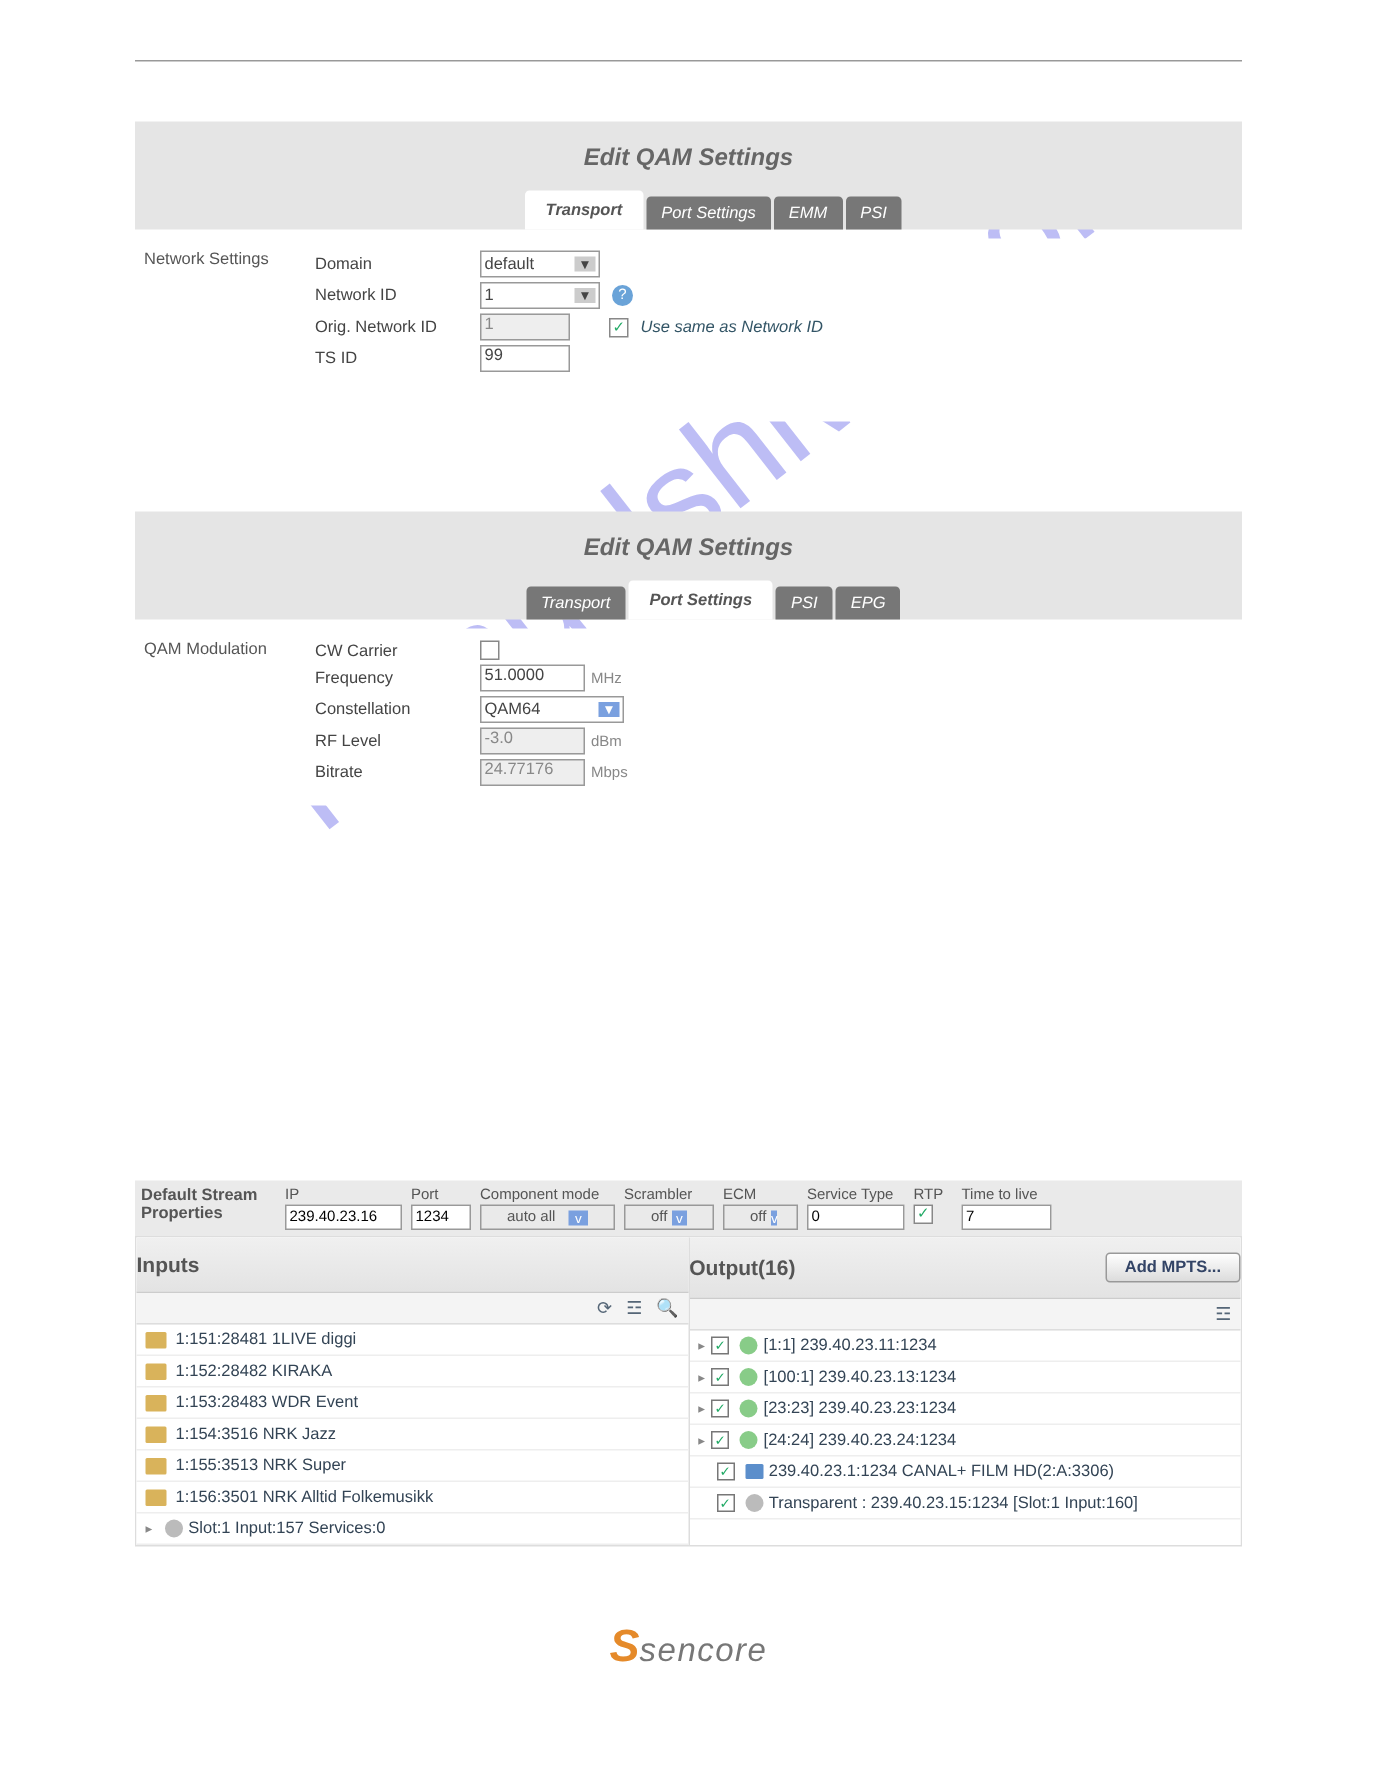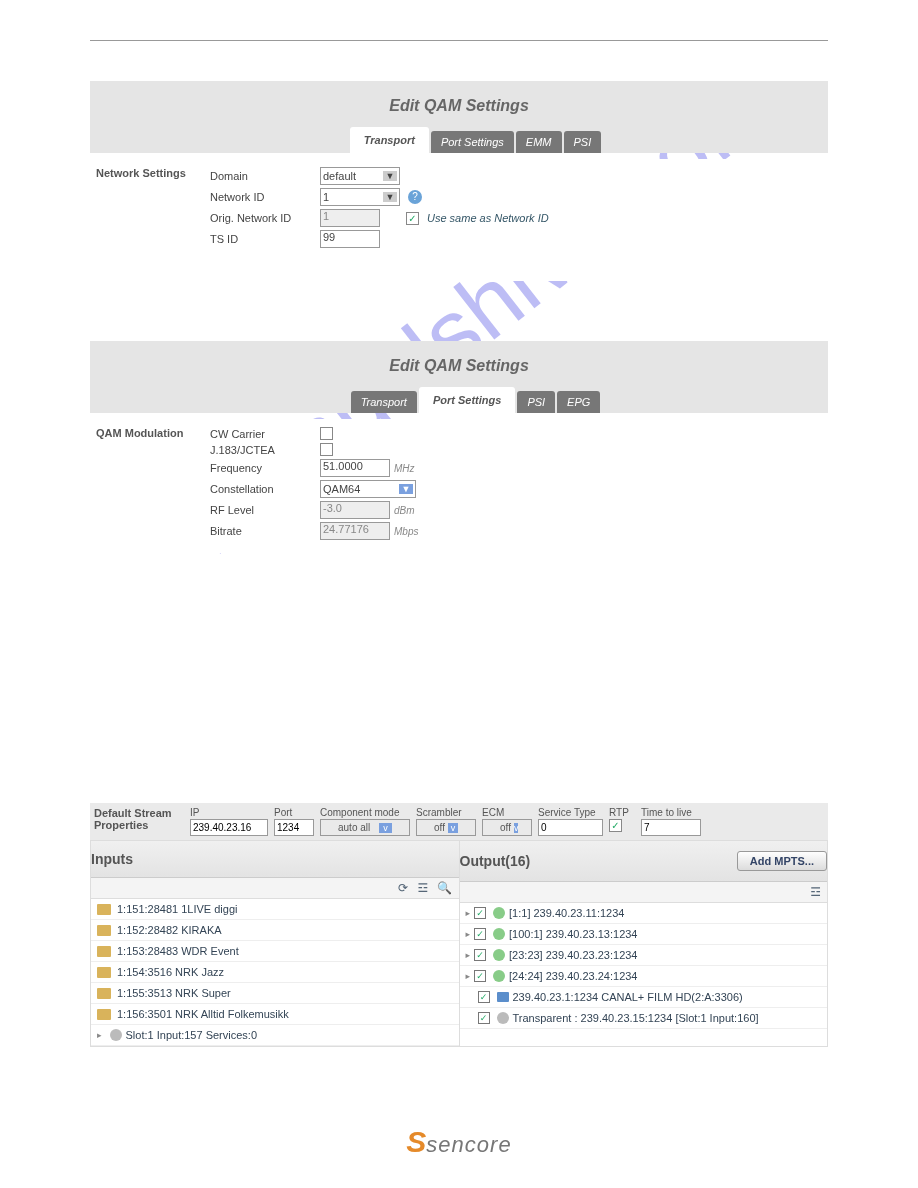--- a/index.html
+++ b/index.html
@@ -56,21 +56,21 @@
     padding: 7px 14px;
   }
   .form-block {
     display: flex;
     background: #fff;
     padding: 8px 0 30px 0;
   }
   .section-label {
     width: 120px;
     font-size: 11px;
-    font-weight: bold;
+    font-weight: normal;
     color: #555;
     padding-left: 6px;
   }
   .form-rows { flex: 1; }
   .form-row {
     display: flex;
     align-items: center;
     margin-bottom: 3px;
   }
   .form-row label {
@@ -82,21 +82,21 @@
     font-size: 11px;
     border: 1px solid #999;
     background: #fff;
     height: 18px;
     padding: 0 2px;
   }
   .select { width: 80px; display:inline-flex; align-items:center; justify-content:space-between; }
   .select .arrow { background:#ccc; width:14px; text-align:center; font-size:9px; margin-left:4px; }
   .textin { width: 60px; display:inline-block; }
   .readonly { background:#eee; color:#888; }
-  .unit { font-size:10px; color:#888; margin-left:4px; width:30px; display:inline-block;font-style:italic;}
+  .unit { font-size:10px; color:#888; margin-left:4px; width:30px; display:inline-block;}
   .chk { width:13px; height:13px; border:1px solid #888; display:inline-block; vertical-align:middle; background:#fff; text-align:center; font-size:10px; line-height:11px; color:#2a6;}
   .help-icon { display:inline-block; width:14px; height:14px; border-radius:50%; background:#6aa3d8; color:#fff; text-align:center; line-height:14px; font-size:10px; margin-left:8px;}
   .aux-label { font-size:11px; color:#356; margin-left:8px;font-style:italic;}
 
   .spacer-lg { height: 60px; }
 
   
   .default-stream {
     background:#eaeaea;
     padding:4px;
@@ -136,21 +136,21 @@
   .folder-icon {
     width:14px; height:11px; background:#d9b35b; margin-right:6px; border-radius:1px; display:inline-block;
   }
   .tri { color:#888; margin-right:4px; font-size:9px;}
   .globe { width:12px; height:12px; border-radius:50%; background:#8c8; display:inline-block; margin:0 4px;}
   .globe.gray { background:#bbb;}
   .tvicon { display:inline-block; width:12px; height:10px; background:#5b8ecb; margin:0 4px; border-radius:1px;}
   .chk-sm { width:12px; height:12px; border:1px solid #777; display:inline-block; margin-right:3px; text-align:center; font-size:9px; line-height:10px; color:#2a6;}
 
   .footer-logo {
-    text-align:center; margin-top:78px; font-size:22px; font-style:italic; color:#666;
+    text-align:center; margin-top:50px; font-size:22px; font-style:italic; color:#666;
   }
   .footer-logo .s1 { color:#e58a2a; font-weight:bold; font-size:30px; font-style:italic;}
   .footer-logo .brand { color:#777; letter-spacing:1px;}
 
   .watermark {
     position:absolute;
     top:260px; left:120px;
     font-size:92px;
     color:rgba(90,90,230,0.4);
     transform:rotate(-38deg);
@@ -222,24 +222,20 @@
   </div>
 </div>
 <div class="form-block" style="padding-bottom:10px;">
   <div class="section-label">QAM Modulation</div>
   <div class="form-rows">
     <div class="form-row">
       <label>CW Carrier</label>
       <span class="chk"></span>
     </div>
     <div class="form-row">
-      <label>J.183/JCTEA</label>
-      <span class="chk"></span>
-    </div>
-    <div class="form-row">
       <label>Frequency</label>
       <span class="textin" style="width:70px">51.0000</span>
       <span class="unit">MHz</span>
     </div>
     <div class="form-row">
       <label>Constellation</label>
       <span class="select" style="width:96px">
         <span>QAM64</span>
         <span class="arrow" style="background:#7aa0df;color:#fff">▼</span>
       </span>

